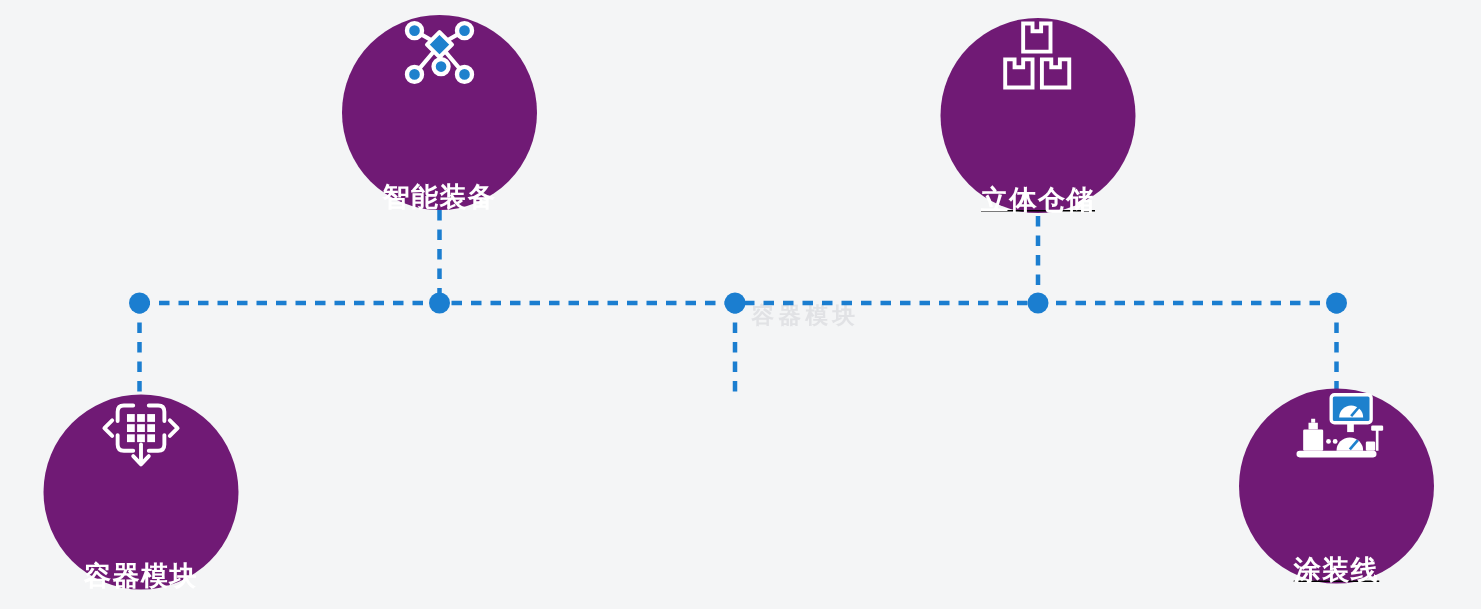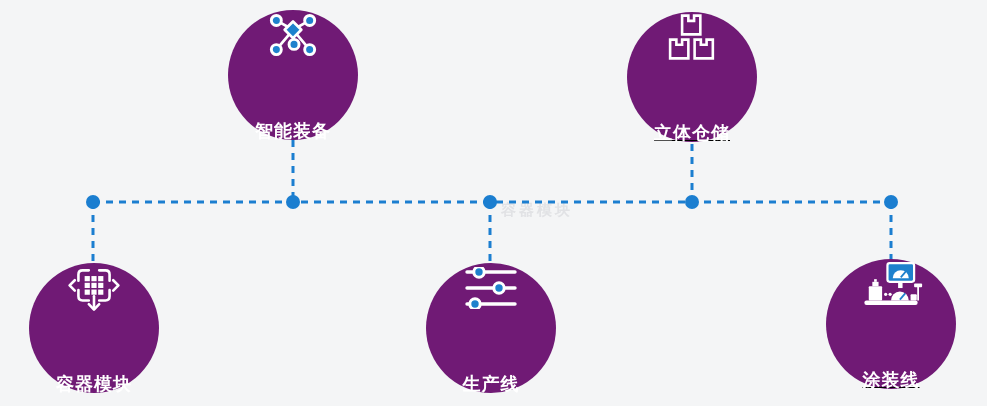--- a/index.html
+++ b/index.html
@@ -110,37 +110,20 @@
           <path d="M7.5 17.5 L2.5 22.5 L7.5 27.5"></path>
           <path d="M44.5 17.5 L49.5 22.5 L44.5 27.5"></path>
           <path d="M26 33 V 45"></path>
           <path d="M21 40.5 L26 45.8 L31 40.5"></path>
         </g>
       </svg>
     </div>
     <div class="label">容器模块</div>
   </div>
 
-  <div class="node" style="left:426px; top:263px;">
-    <div class="icon-wrap">
-      <svg viewBox="0 0 52 42" width="52" height="42">
-        <g stroke="#ffffff" stroke-width="3.4" stroke-linecap="round">
-          <line x1="2" y1="5" x2="50" y2="5"></line>
-          <line x1="2" y1="21" x2="50" y2="21"></line>
-          <line x1="2" y1="37" x2="50" y2="37"></line>
-        </g>
-        <g fill="#1e81cd" stroke="#ffffff" stroke-width="3">
-          <circle cx="14" cy="5" r="5.2"></circle>
-          <circle cx="34" cy="21" r="5.2"></circle>
-          <circle cx="10" cy="37" r="5.2"></circle>
-        </g>
-      </svg>
-    </div>
-    <div class="label">生产线</div>
-  </div>
 
   <div class="node" style="left:826px; top:259px;text-decoration:underline;">
     <div class="icon-wrap">
       <svg viewBox="0 0 72 52" width="64" height="47">
         <g fill="#ffffff">
           <rect x="6" y="44" width="60" height="5" rx="2.5"></rect>
           <rect x="11" y="28" width="15" height="16" rx="1"></rect>
           <rect x="15" y="23" width="7" height="5"></rect>
           <rect x="17" y="20" width="3" height="3"></rect>
           <circle cx="30" cy="37" r="1.8"></circle>

